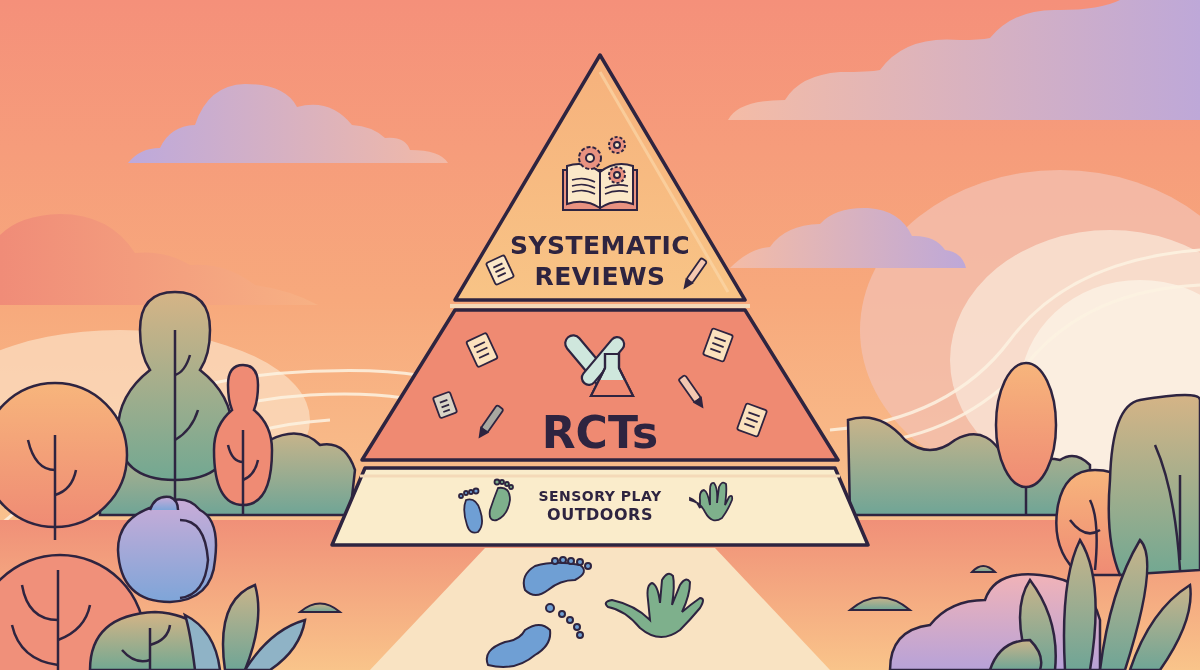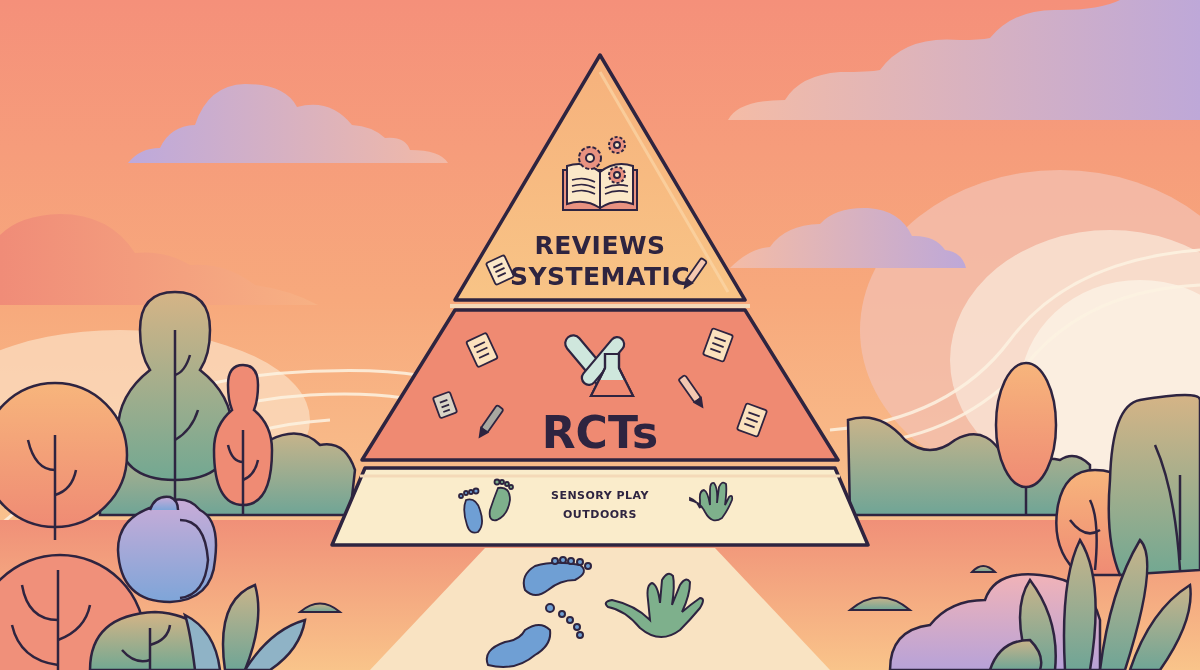--- a/index.html
+++ b/index.html
@@ -9,22 +9,22 @@
     .label {
       position: absolute;
       font-family: "DejaVu Sans", "Liberation Sans", sans-serif;
       font-weight: bold;
       color: #2e2440;
       text-align: center;
       letter-spacing: 0.5px;
     }
     .lbl-sr { left: 480px; width: 240px; top: 230px; font-size: 25px; line-height: 31px; }
     .lbl-rct { left: 500px; width: 200px; top: 408px; font-size: 44px; line-height: 50px; letter-spacing: 0; text-align: center; }
-    .lbl-sp { left: 520px; width: 160px; top: 486px; font-size: 11px; line-height: 20px; }
-    .lbl-out { left: 520px; width: 160px; top: 508px; font-size: 11px; line-height: 14px; }
+    .lbl-sp { left: 520px; width: 160px; top: 486px; font-size: 14px; line-height: 20px; }
+    .lbl-out { left: 520px; width: 160px; top: 508px; font-size: 16px; line-height: 14px; }
   </style>
 </head>
 <body>
 
 <div class="stage">
 <svg width="1200" height="670" viewBox="0 0 1200 670" xmlns="http://www.w3.org/2000/svg">
   <defs>
     <linearGradient id="sky" x1="0" y1="0" x2="0" y2="1">
       <stop offset="0" stop-color="#f5907a"></stop>
       <stop offset="0.45" stop-color="#f7a97c"></stop>
@@ -284,19 +284,19 @@
     <path d="M498,488 Q510,486 510,500 Q508,515 497,520 Q488,522 490,510 Q494,498 498,488 Z" fill="#7eb08c"></path>
     <circle cx="497" cy="482" r="2.5" fill="#7eb08c"></circle>
         <circle cx="502" cy="482" r="2" fill="#7eb08c"></circle>
         <circle cx="507" cy="484" r="2" fill="#7eb08c"></circle>
         <circle cx="511" cy="487" r="2" fill="#7eb08c"></circle>
   </g>
   <path stroke="#2e2440" stroke-width="1.8" fill="#7eb08c" d="M690,500 Q700,502 705,512 Q712,525 722,518 Q728,510 732,500 Q733,494 729,497 L725,505 Q727,490 726,484 Q722,480 719,487 L717,503 Q718,488 714,483 Q710,482 710,490 L710,505 Q708,492 704,490 Q699,491 700,500 L700,508 Q696,500 690,498 Z"></path>
 </svg>
 
 <div class="label lbl-sr">
+  <div>SYSTEMATIC</div>
   <div>REVIEWS</div>
-  <div>SYSTEMATIC</div>
 </div>
 <div class="label lbl-rct">RCTs</div>
 <div class="label lbl-sp">SENSORY PLAY</div>
 <div class="label lbl-out">OUTDOORS</div>
 </div>
 
 </body></html>

